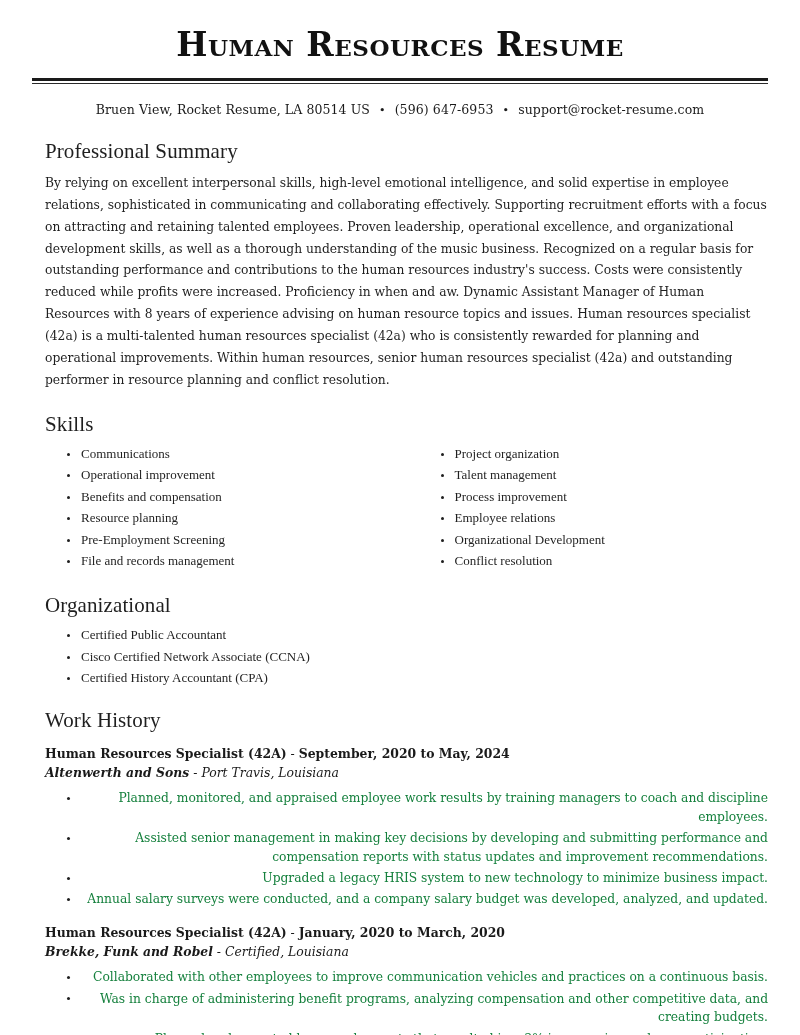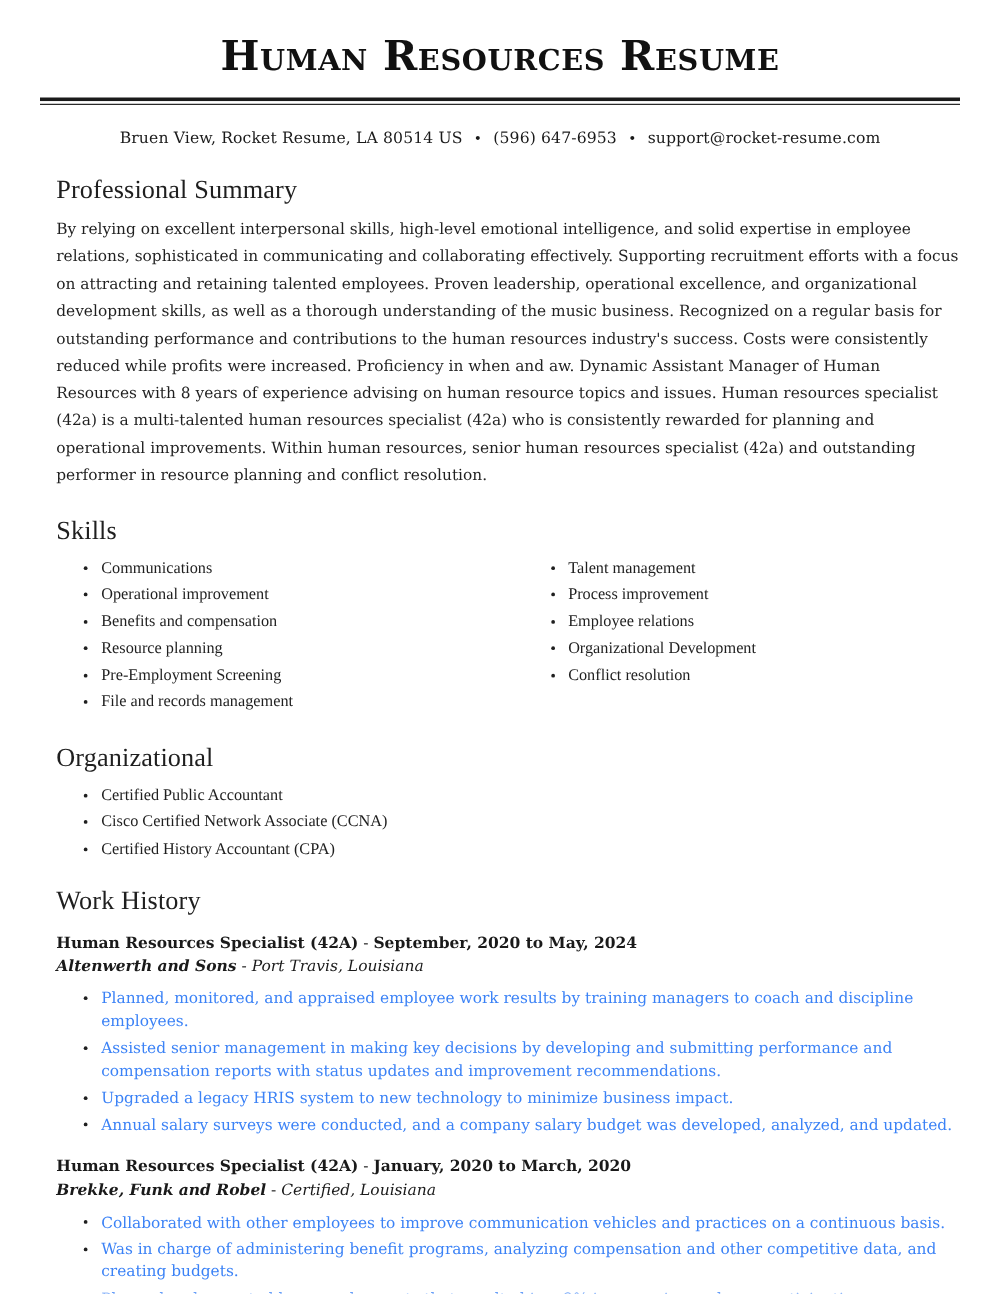--- a/index.html
+++ b/index.html
@@ -113,22 +113,23 @@
     font-family: "Liberation Serif", "DejaVu Serif", serif;
     font-size: 13px;
     line-height: 1.42;
     color: #1f1f1f;
   }
   
   .narrow-list > li {
     font-family: "DejaVu Serif", "Liberation Serif", serif;
     font-size: 12.3px;
     line-height: 1.5;
-    color: #3b82f6;
+    color: #15803d;
     margin-bottom: 5px;
+    text-align: right;
   }
 
   .two-col {
     display: flex;
     gap: 0;
   }
   .two-col > .col {
     width: 50%;
     box-sizing: border-box;
   }
@@ -185,20 +186,21 @@
           <li>Communications</li>
           <li>Operational improvement</li>
           <li>Benefits and compensation</li>
           <li>Resource planning</li>
           <li>Pre-Employment Screening</li>
           <li>File and records management</li>
         </ul>
       </div>
       <div class="col">
         <ul class="bullets wide-list">
+          <li>Project organization</li>
           <li>Talent management</li>
           <li>Process improvement</li>
           <li>Employee relations</li>
           <li>Organizational Development</li>
           <li>Conflict resolution</li>
         </ul>
       </div>
     </div>
   </div>
 

